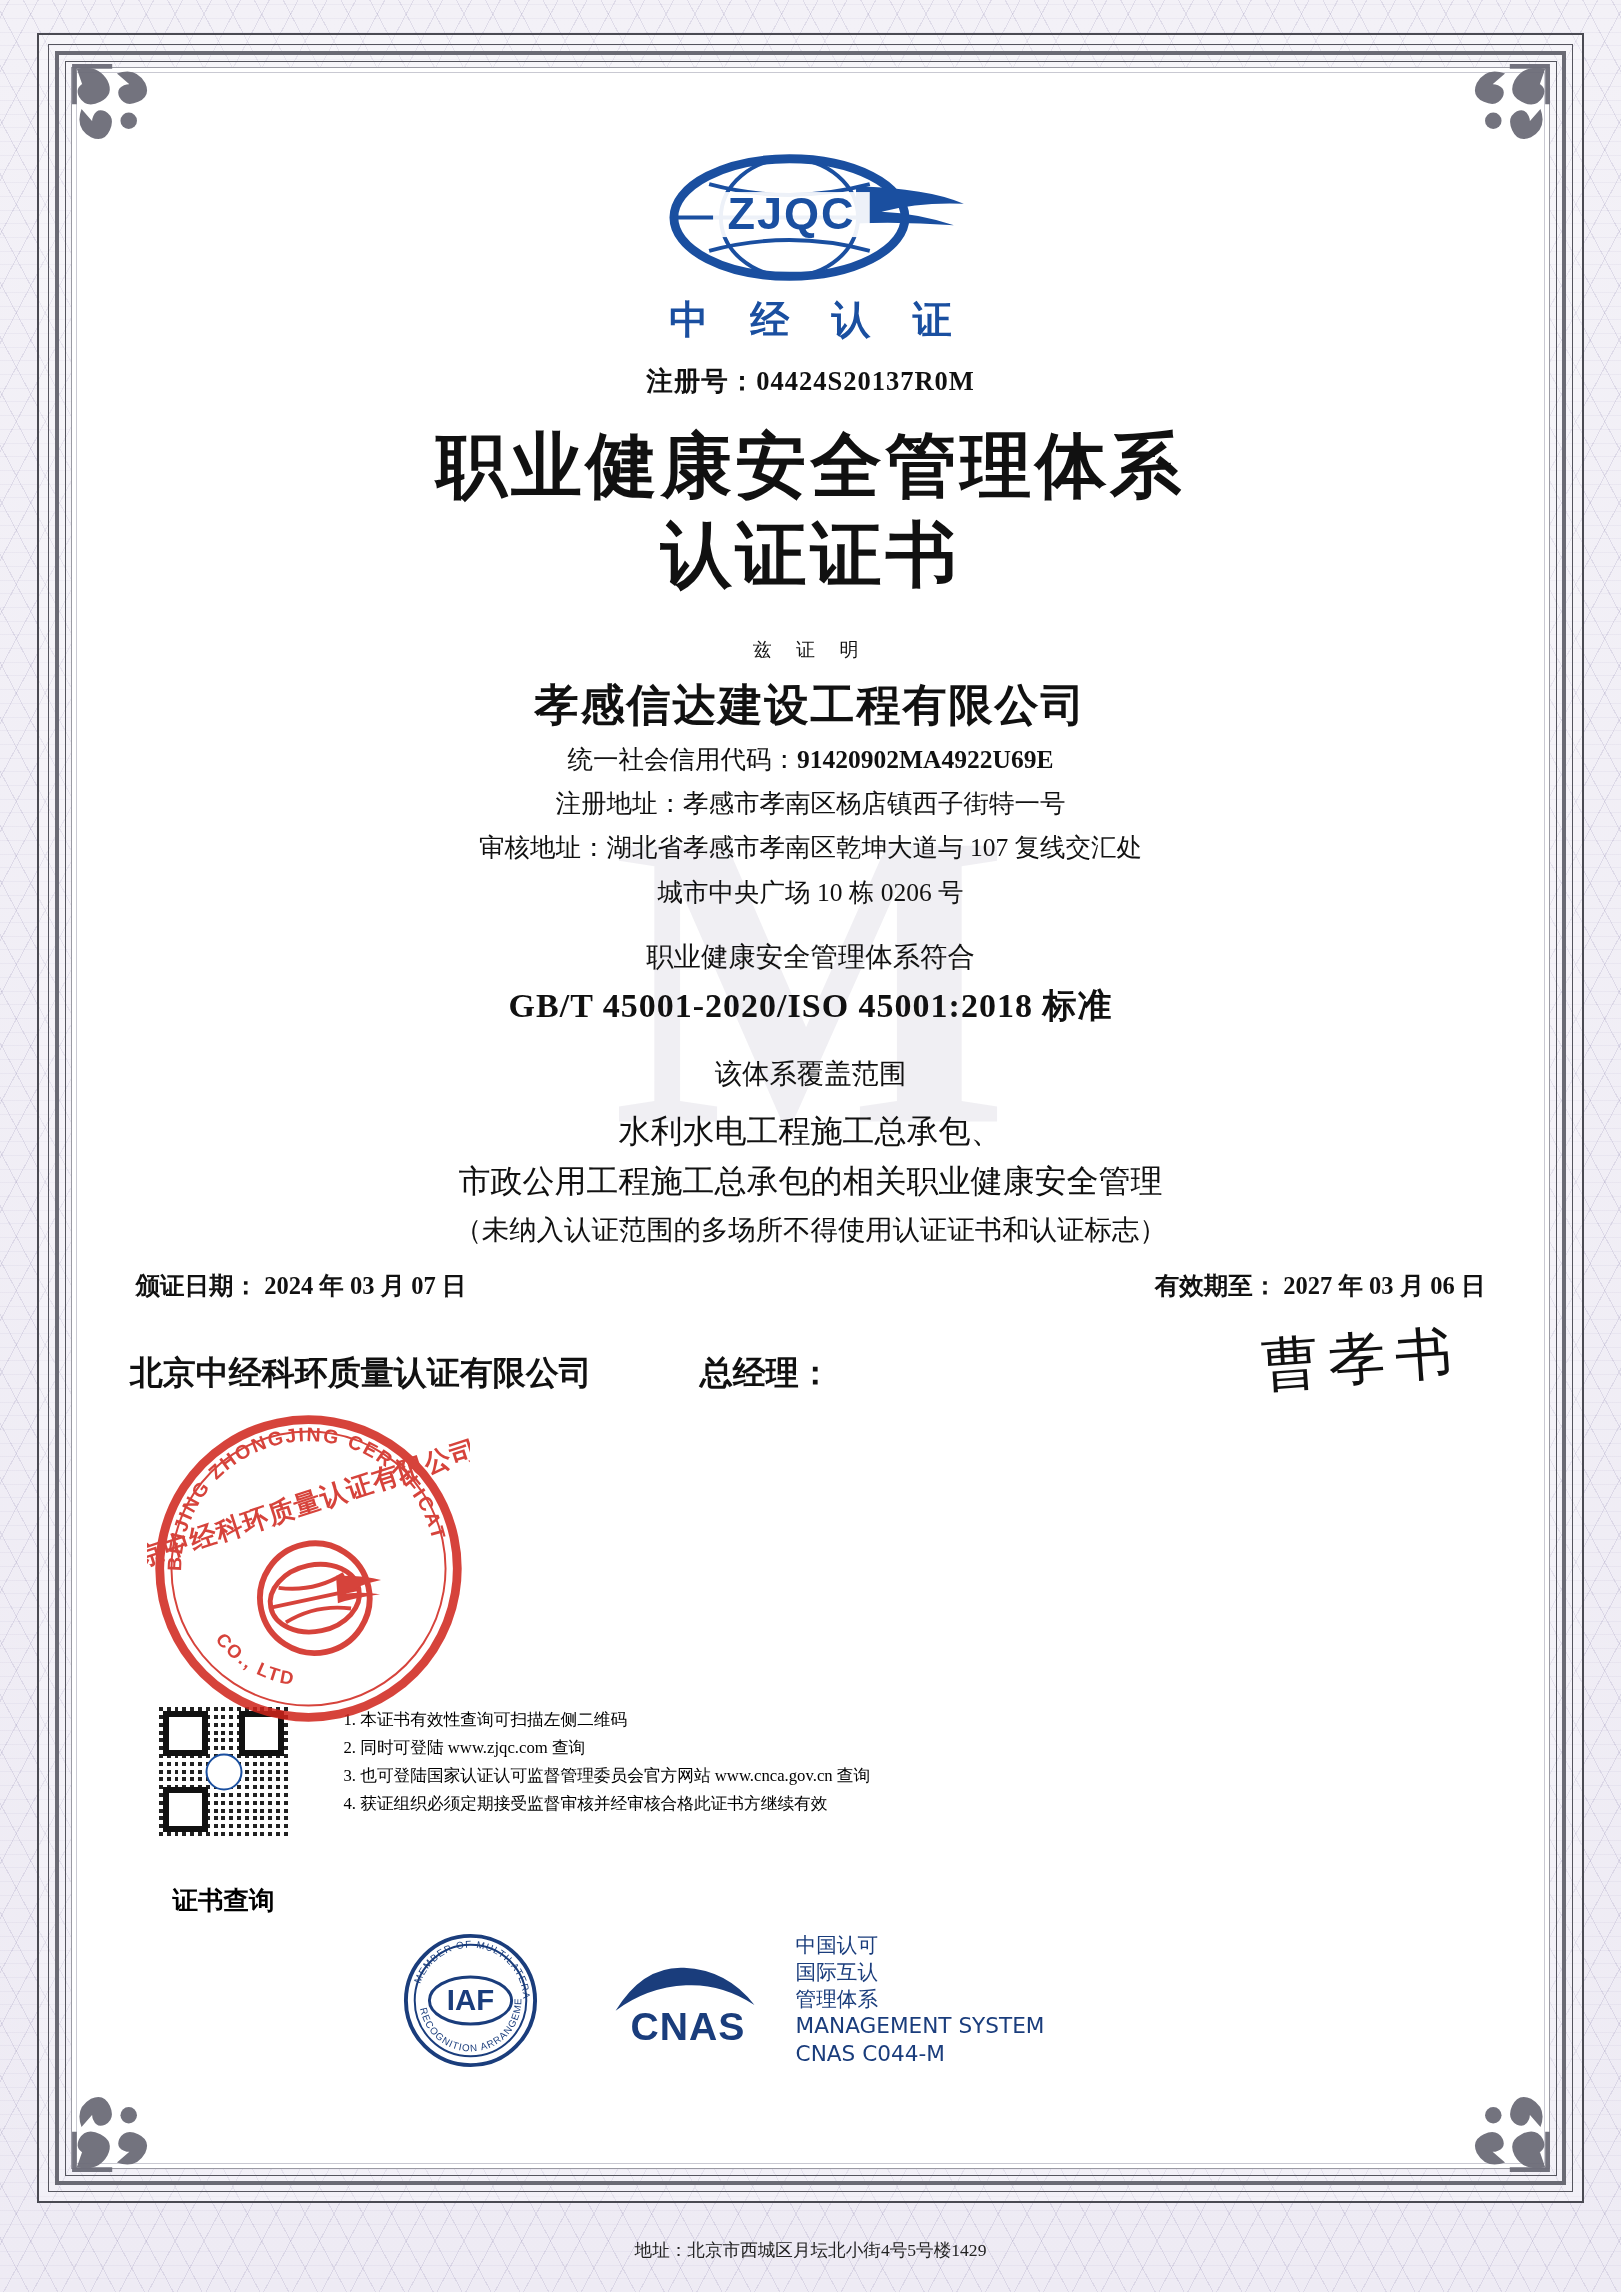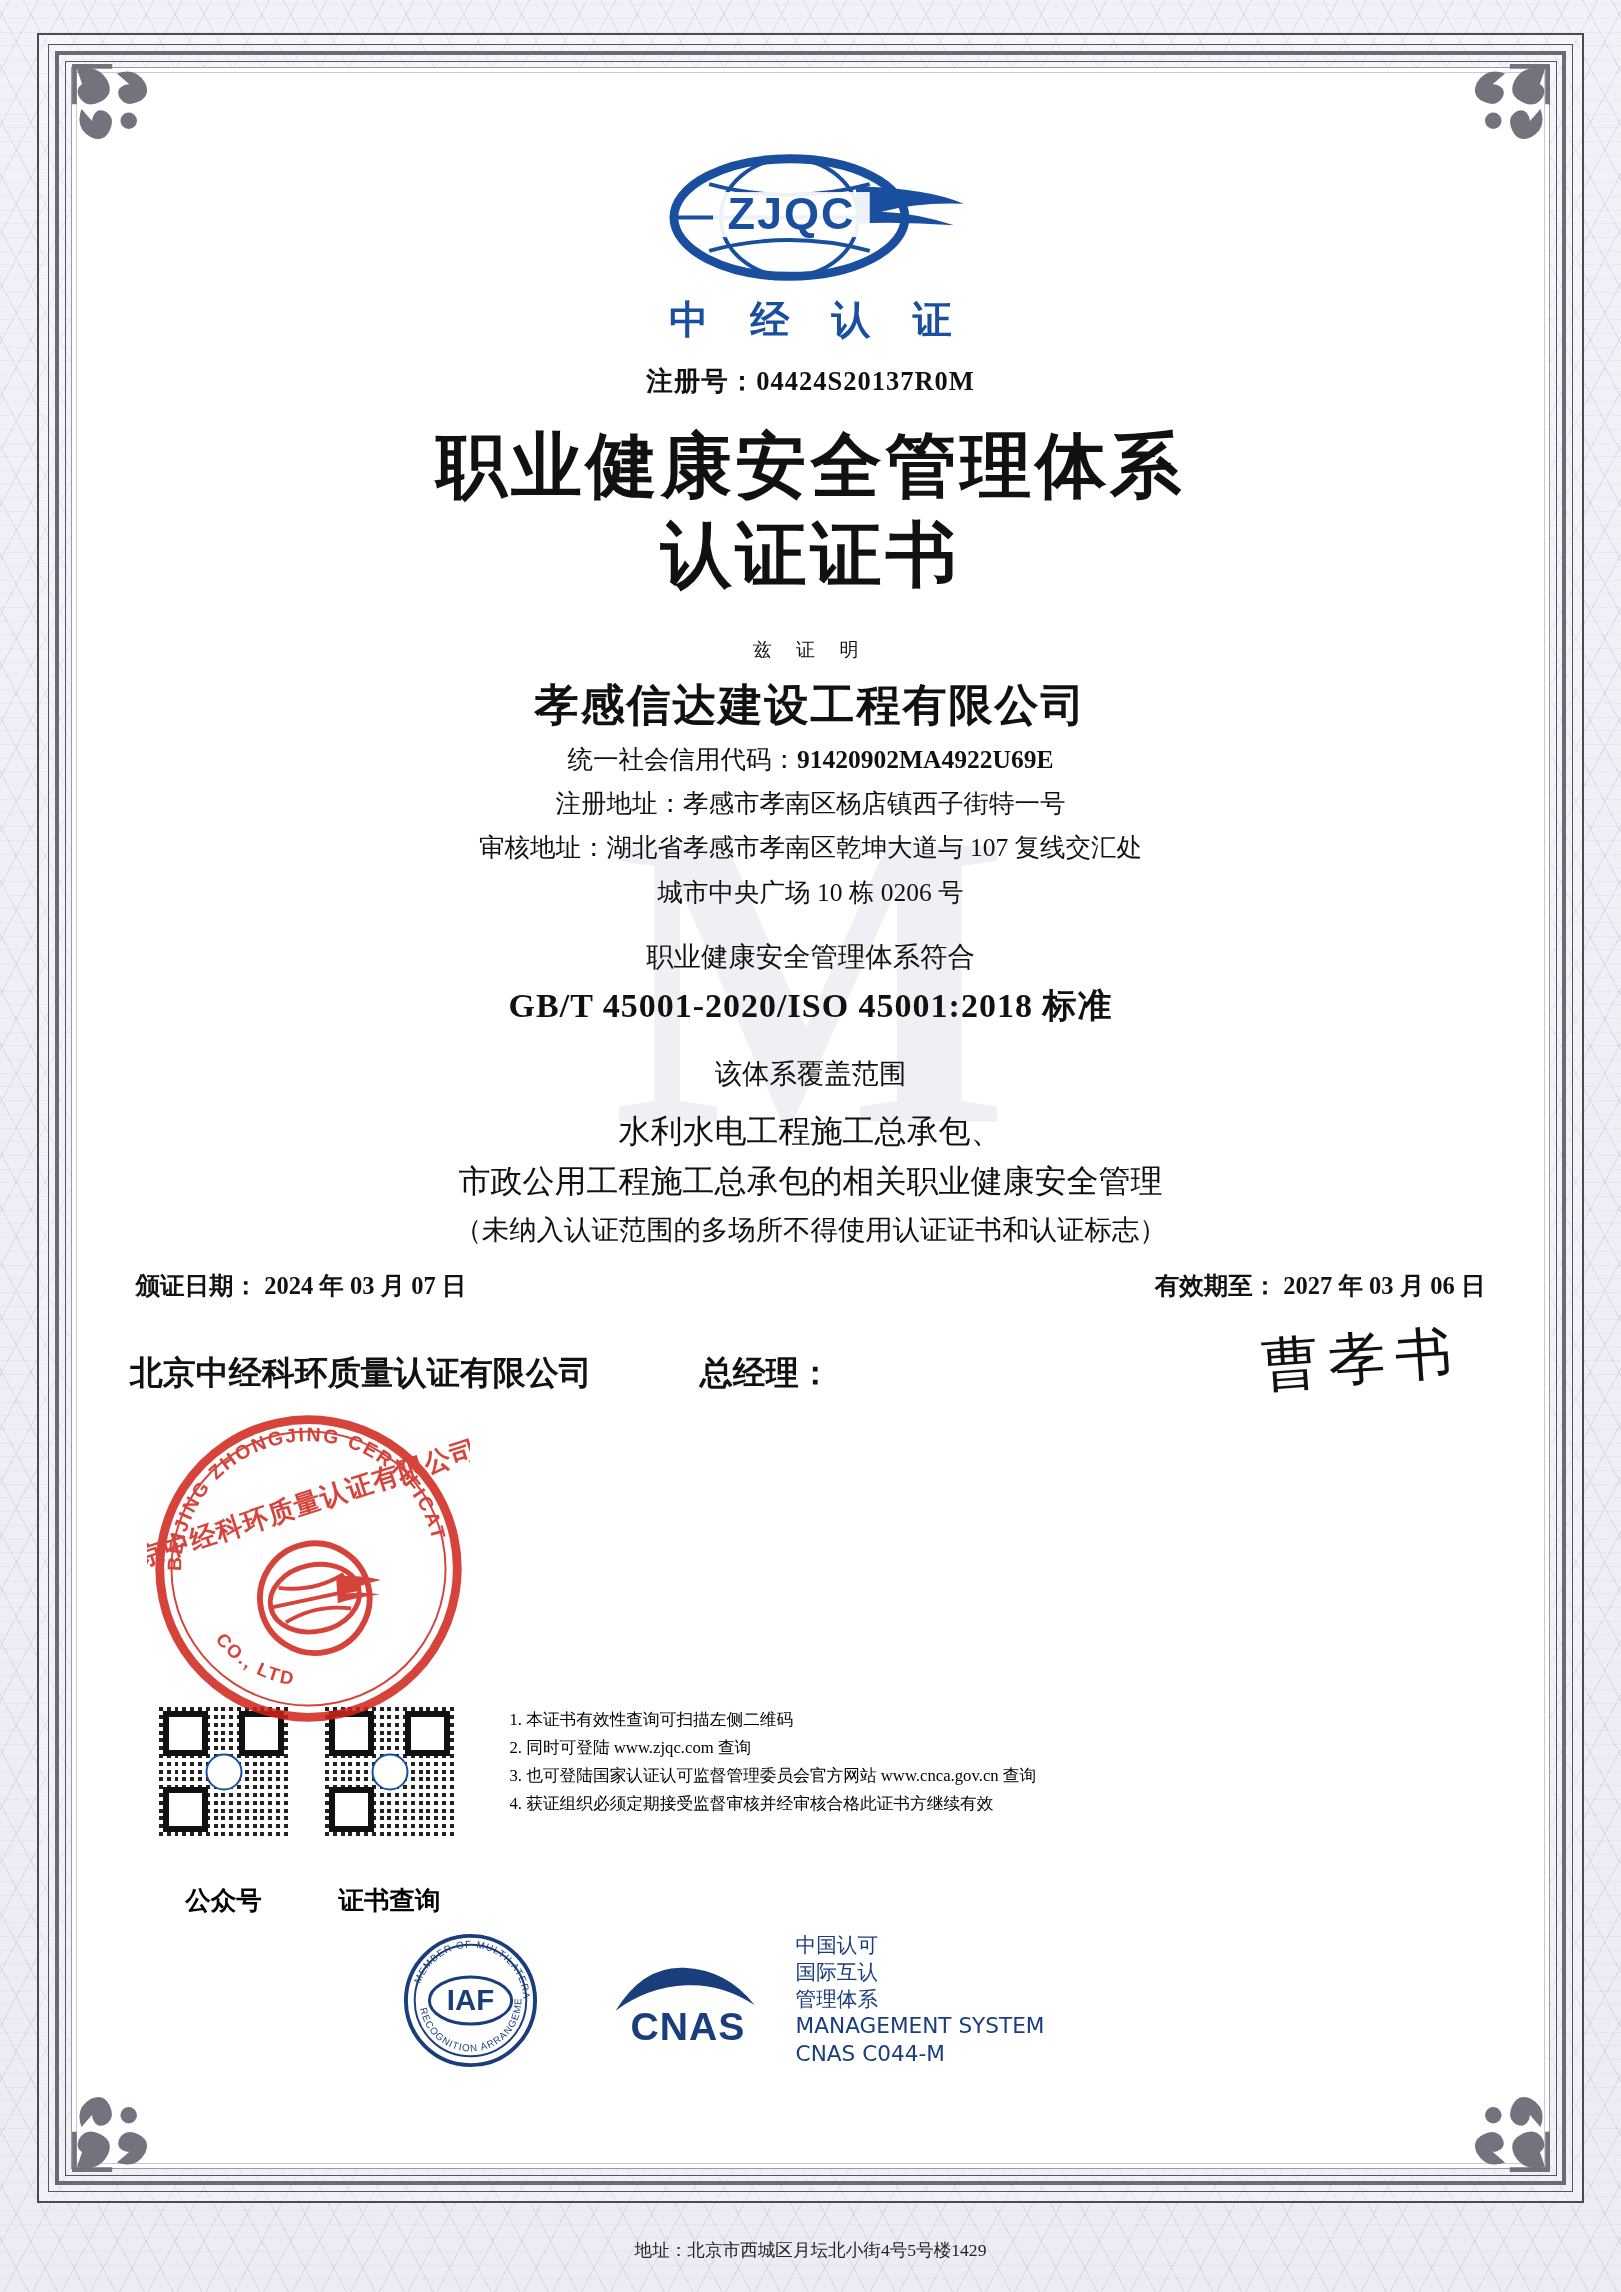--- a/index.html
+++ b/index.html
@@ -456,27 +456,20 @@
           <path d="M-34 18 q34 -12 68 0" fill="none" stroke="#d0231a" stroke-width="4"></path>
           <path d="M26 -18 q30 6 44 14 q-22 0 -38 6 q20 2 34 8 q-28 -2 -44 0" fill="#d0231a"></path>
         </g>
       </g>
     </svg>
   </div>
 
   <div class="bottom">
     <div class="qr-row">
 
-      <div class="qr-box">
-        <div class="qr">
-          <div class="qr-corner-bl"></div>
-          <div class="qr-center"></div>
-        </div>
-        <div class="qr-label">公众号</div>
-      </div>
 
       <div class="qr-box">
         <div class="qr">
           <div class="qr-corner-bl"></div>
           <div class="qr-center"></div>
         </div>
         <div class="qr-label">证书查询</div>
       </div>
 
       <div class="notes">

